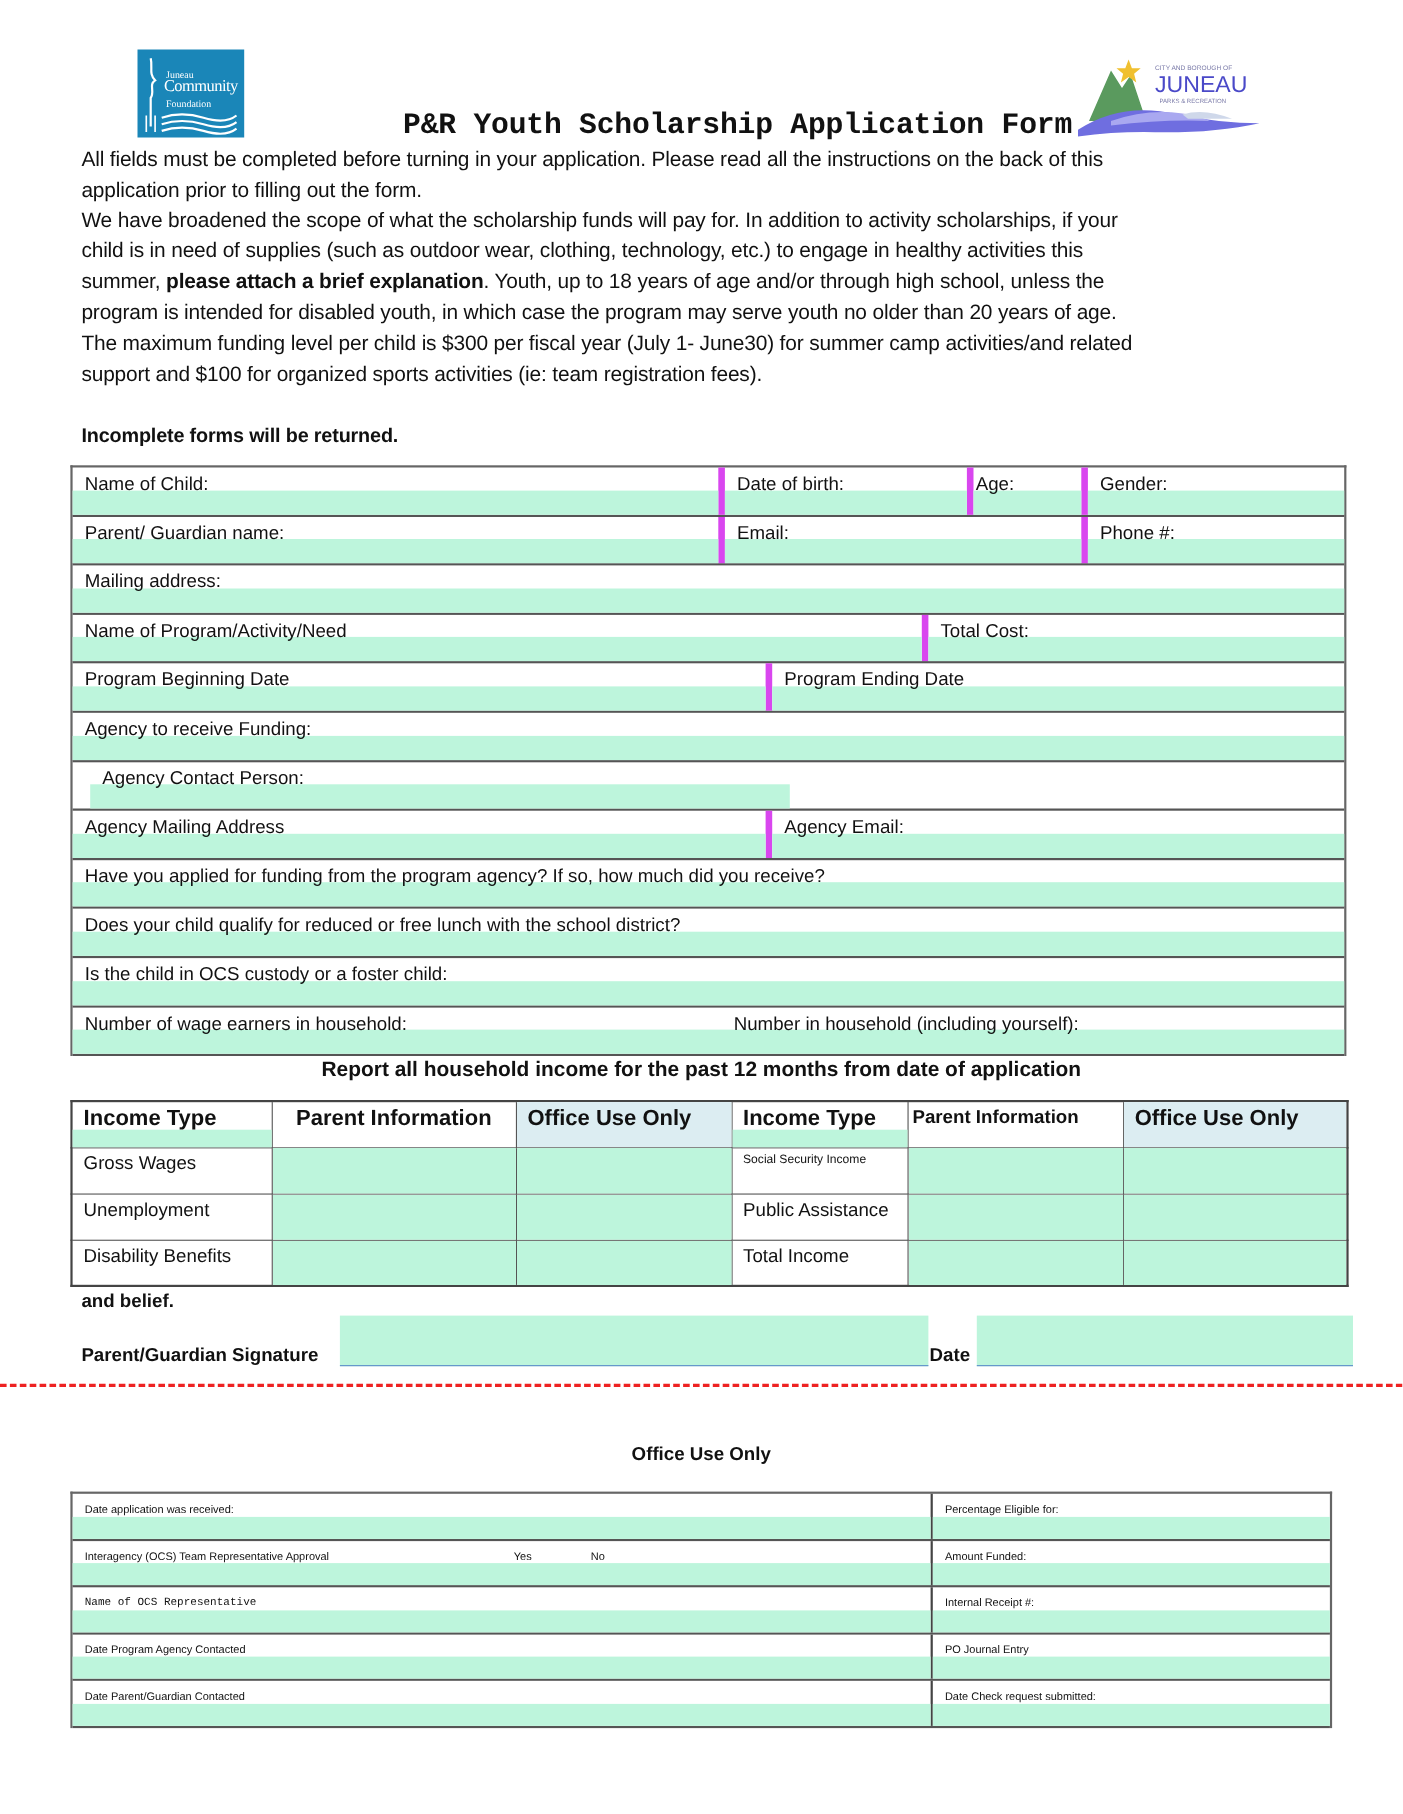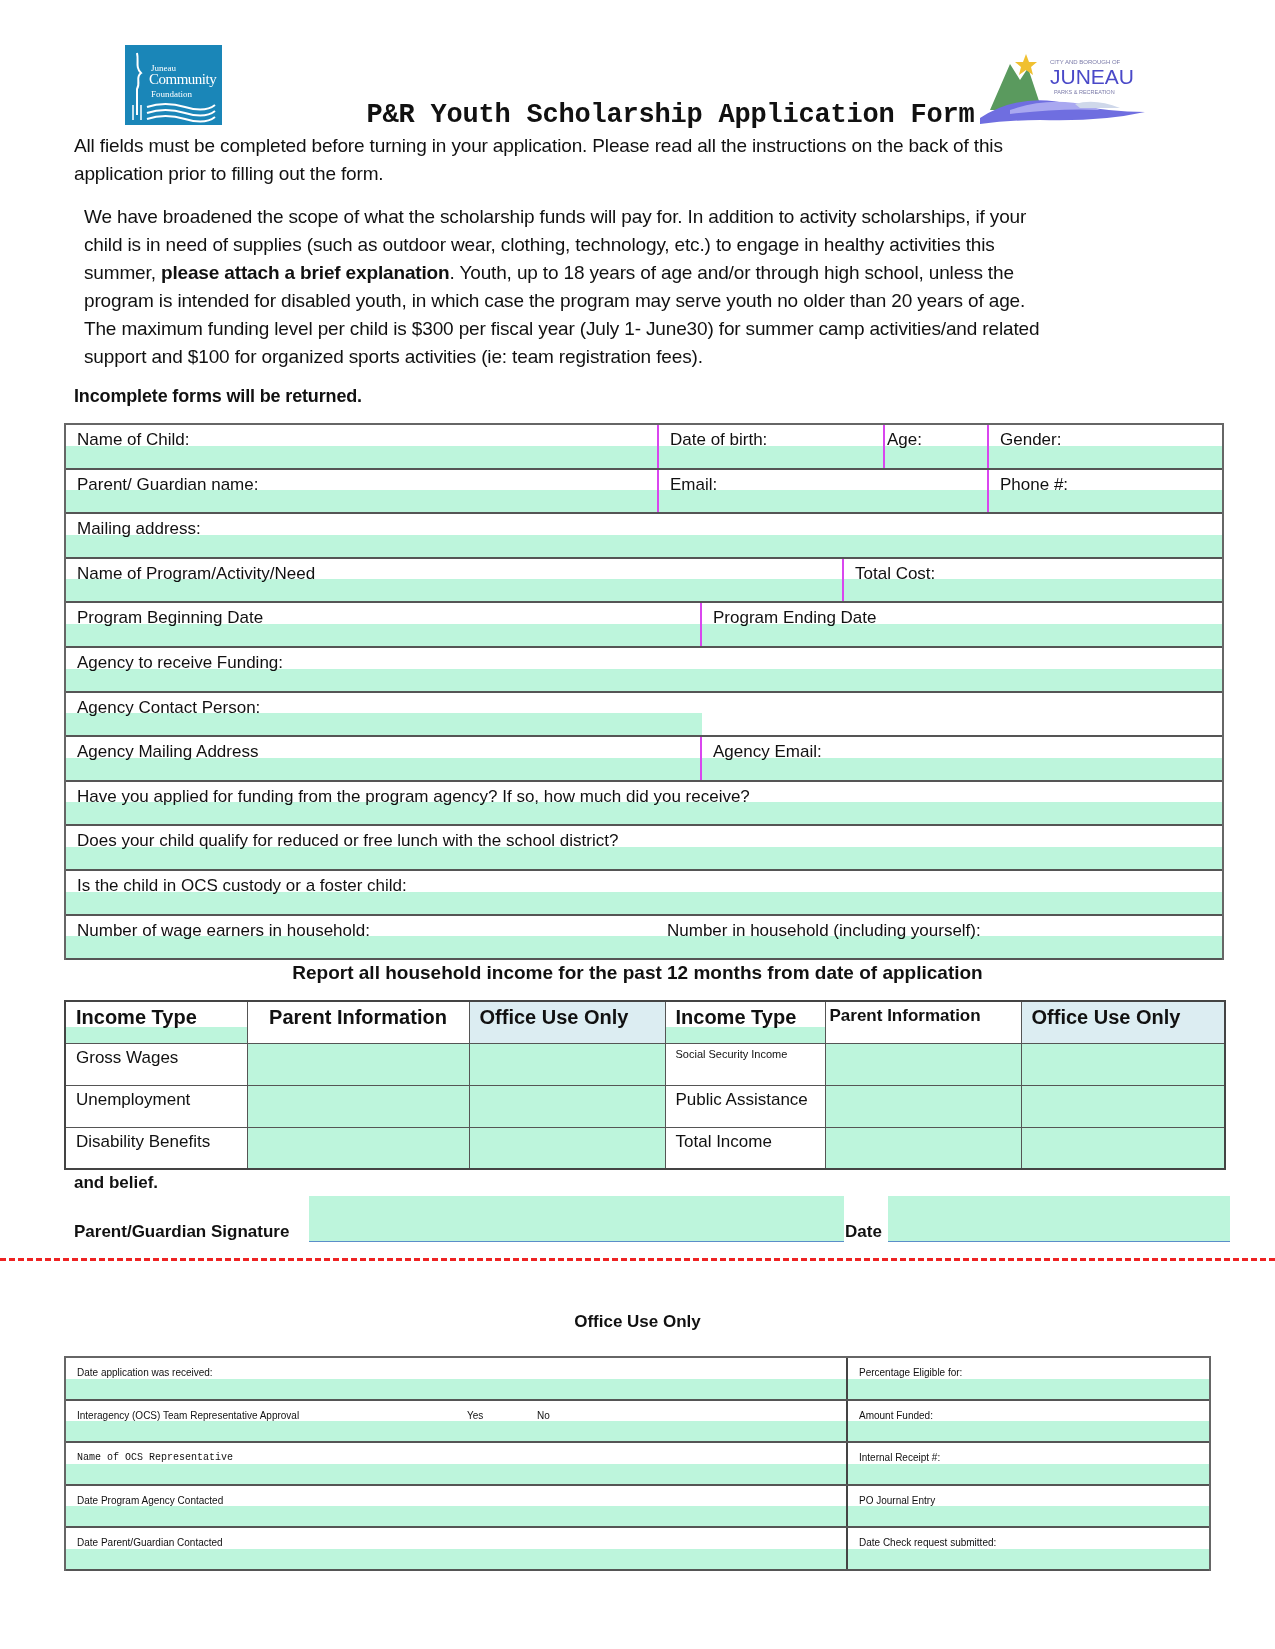--- a/index.html
+++ b/index.html
@@ -17,21 +17,21 @@
 
   .title { left: 0; width: 1275px; top: 100px; text-align: center; font-size: 27px; font-weight: bold; letter-spacing: -0.2px; font-family: Liberation Mono, monospace; }
   .title span { position: relative; left: 33px; }
 
   .para { left: 74px; width: 1120px; font-size: 19px; line-height: 28px; letter-spacing: -0.15px; }
   .bold { font-weight: bold; }
 
   
   .form { left: 64px; top: 423px; width: 1160px; border: 2px solid #666; border-bottom: none; }
   .frow { display: flex; height: 44.6px; border-bottom: 2px solid #555; }
-  .fcell { position: relative; height: 100%; border-right: 2px solid #d946ef; }
+  .fcell { position: relative; height: 100%; border-right: 6px solid #d946ef; }
   .fcell:last-child { border-right: none; }
   .fcell .lbl { position: absolute; left: 11px; top: 5px; font-size: 17px; line-height: 20px; z-index: 2; white-space: nowrap; }
   .fcell .fill { position: absolute; left: 0; right: 0; bottom: 0; height: 22px; background: #bdf5dc; z-index: 1; }
   .fcell .lbl2 { position: absolute; top: 5px; font-size: 17px; line-height: 20px; z-index: 2; white-space: nowrap; }
 
   .report { left: 0; width: 1275px; top: 962px; text-align: center; font-size: 19px; font-weight: bold; }
 
   
   .income { left: 64px; top: 1000px; width: 1160px; border: 2px solid #444; border-collapse: collapse; table-layout: fixed; }
   .income td { border: 1.5px solid #555; height: 42px; vertical-align: top; font-size: 17px; padding: 4px 10px; position: relative; }
@@ -87,21 +87,21 @@
     <text x="74" y="42" font-size="5.5" fill="#7a7aa8" font-family="Liberation Sans, sans-serif">PARKS &amp; RECREATION</text>
   </svg>
 </div>
 
 <div class="abs title"><span>P&amp;R Youth Scholarship Application Form</span></div>
 
 <div class="abs para" style="top:132px;">
   <div>All fields must be completed before turning in your application. Please read all the instructions on the back of this</div>
   <div>application prior to filling out the form.</div>
 </div>
-<div class="abs para" style="top:203px;margin-left:10px;">
+<div class="abs para" style="top:187px;">
   <div>We have broadened the scope of what the scholarship funds will pay for. In addition to activity scholarships, if your</div>
   <div>child is in need of supplies (such as outdoor wear, clothing, technology, etc.) to engage in healthy activities this</div>
   <div><span>summer, </span><span class="bold">please attach a brief explanation</span><span>. Youth, up to 18 years of age and/or through high school, unless the</span></div>
   <div>program is intended for disabled youth, in which case the program may serve youth no older than 20 years of age.</div>
   <div>The maximum funding level per child is $300 per fiscal year (July 1- June30) for summer camp activities/and related</div>
   <div>support and $100 for organized sports activities (ie: team registration fees).</div>
 </div>
 <div class="abs para bold" style="top:382px; font-size:18px;">Incomplete forms will be returned.</div>
 
 <div class="abs form">
@@ -163,21 +163,21 @@
         <div class="fill"></div>
       </div>
   </div>
   <div class="frow">
     <div class="fcell" style="flex:1;">
         <span class="lbl">Agency to receive Funding:</span>
         <div class="fill"></div>
       </div>
   </div>
   <div class="frow">
-    <div class="fcell" style="width:636px;">
+    <div class="fcell" style="width:636px;margin-left:16px;">
         <span class="lbl">Agency Contact Person:</span>
         <div class="fill"></div>
       </div>
   </div>
   <div class="frow">
     <div class="fcell" style="width:636px;">
         <span class="lbl">Agency Mailing Address</span>
         <div class="fill"></div>
       </div>
     <div class="fcell" style="flex:1;">

